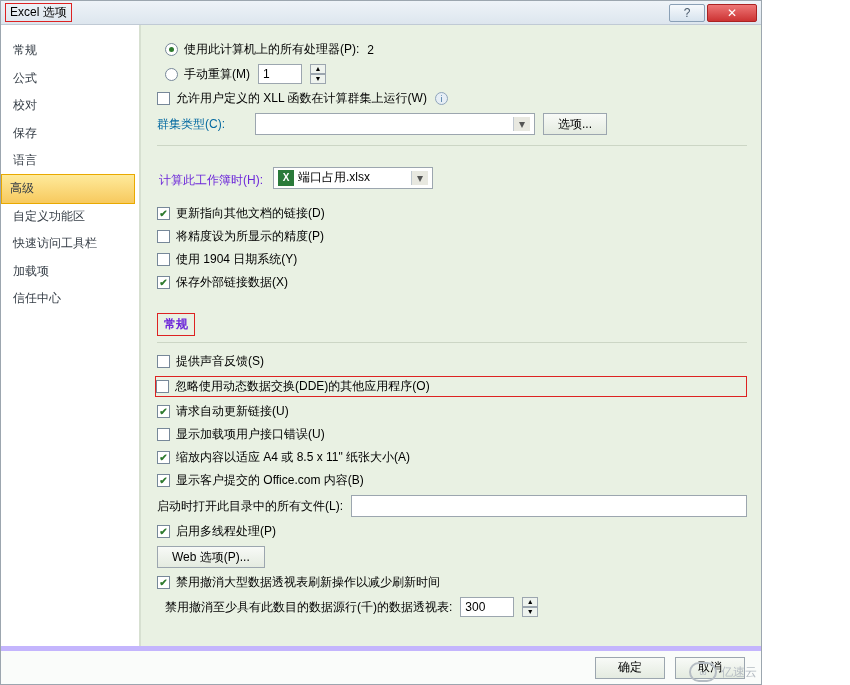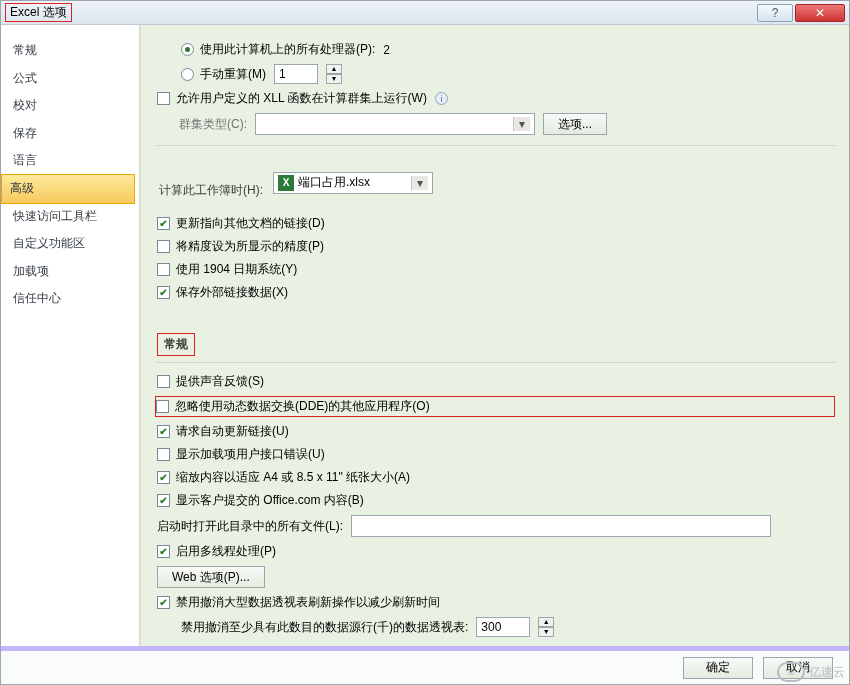--- a/index.html
+++ b/index.html
@@ -1,46 +1,46 @@
 <!DOCTYPE html>
 <html><head>
 <meta charset="utf-8">
 <style>
 * { box-sizing: border-box; margin: 0; padding: 0; font-family: "Microsoft YaHei", "Segoe UI", Tahoma, sans-serif; font-size: 12px; }
 body { background: #fff; }
-.window { width: 850px; height: 685px; border: 1px solid #9ca6af; background: #fff; position: relative; display: flex; flex-direction: column; }
+.window { width: 762px; height: 685px; border: 1px solid #9ca6af; background: #fff; position: relative; display: flex; flex-direction: column; }
 .titlebar { height: 24px; background: linear-gradient(#eef3f8, #dde6ee); display: flex; align-items: center; padding: 0 4px; position: relative; border-bottom: 1px solid #c0cad5; }
 .titlebar .title { padding: 0 4px; border: 1px solid #d22; }
 .titlebar .spacer { flex: 1; }
 .titlebar .sys-btn { height: 18px; width: 36px; display: inline-flex; align-items: center; justify-content: center; margin-left: 2px; border: 1px solid #8aa0b6; background: linear-gradient(#f6f9fc,#d7e3ee); border-radius: 2px; color: #4a5b6d; }
 .titlebar .close-btn { width: 50px; background: linear-gradient(#e77, #c33); color: #fff; border-color: #a22; }
 .body-row { flex: 1; display: flex; overflow: hidden; }
 .sidebar { width: 140px; border-right: 2px solid #d7e0d1; background: #fff; padding: 12px 0; }
 .sidebar .item { padding: 6px 12px; color: #353d46; cursor: default; line-height: 1.3; }
 .sidebar .item.selected { background: linear-gradient(#feea9b,#f7c95e); border: 1px solid #e9a900; margin: -1px 4px -1px 0; padding-left: 8px; }
 .content { flex: 1; background: #e9f1e3; overflow: auto; padding: 10px 14px 10px 16px; position: relative; }
 .divider { border-bottom: 1px solid #ccd6c5; margin: 10px 0; }
 .row { display: flex; align-items: center; margin: 6px 0; gap: 8px; }
-.group-label { min-width: 90px; color: #737373; text-align: right; }
+.group-label { min-width: 90px; color: #0369a1; }
 .radio, .check { display: inline-flex; align-items: center; gap: 6px; }
 .radiobox { width:13px; height:13px; border-radius:50%; border:1px solid #789; display:inline-flex; align-items:center; justify-content:center; background:#fff; }
 .radiobox.on:after { content:""; width:5px; height:5px; border-radius:50%; background:#2e7a2e; }
 .checkbox { width:13px; height:13px; border:1px solid #789; background:#fff; display:inline-flex; align-items:center; justify-content:center; font-size:10px; color:#2e7a2e; font-weight:bold; line-height:1; }
 .checkbox.on:after { content:"✔"; }
 input.num { width:44px; height:20px; border:1px solid #9ca6af; padding:0 4px; background:#fff; }
 .spinner { display:inline-flex; flex-direction: column; }
 .spinbtn { width:16px; height:10px; border:1px solid #9ca6af; background:#eef3ee; font-size:7px; line-height:8px; text-align:center; }
 select, .dropdown { height: 22px; border:1px solid #9ca6af; background:#fff; padding:0 22px 0 4px; display:inline-flex; align-items:center; position:relative; }
 .dropdown:after { content:"▾"; position:absolute; right:4px; top:3px; color:#555; background:#e8e8e0; width:16px; text-align:center; border-left:1px solid #c0c8d0;}
 .dropdown.wide { width: 280px; }
 .info-icon { width:13px; height:13px; border-radius:50%; background:#e6eef5; border:1px solid #8fa5bb; color:#4476a3; font-size:9px; display:inline-flex; align-items:center; justify-content:center; }
 .button { height:22px; padding: 0 14px; border:1px solid #9ca6af; background:linear-gradient(#f8faf7,#e4ebe0); display:inline-flex; align-items:center; }
-.section-hdr { font-weight:bold; margin: 26px 0 8px; padding: 0 2px 2px; border-bottom:1px solid #ccd6c5; color:#404040; display:inline-block;text-align:center; }
+.section-hdr { font-weight:bold; margin: 16px 0 8px; padding: 0 2px 2px; border-bottom:1px solid #ccd6c5; color:#6d28d9; display:inline-block;text-align:center; }
 .section-hdr.boxed { border:1px solid #d22; padding: 2px 6px; }
-.indent { margin-left: 24px; }
+.indent { margin-left: 8px; }
 .textfield { flex:1; max-width:420px; height:22px; border:1px solid #9ca6af; background:#fff; }
 .excel-icon { width:16px; height:16px; background:#2a7a3a; display:inline-flex; align-items:center; justify-content:center; color:#fff; font-size:10px; font-weight:bold; margin-right:4px; }
 .redbox { border: 1px solid #d22; padding: 1px 0; margin-left: -2px; }
 .bottombar { height: 38px; border-top: 5px solid #c4b5fd; background:#eef2ee44; display:flex; justify-content:flex-end; align-items:center; gap:10px; padding: 0 16px; }
 .watermark { position:absolute; right:4px; bottom:2px; color:#b5bcc3; font-size:16px; display:flex; align-items:center; gap:4px; }
 .watermark .logo { width:28px; height:20px; border:2px solid #b5bcc3; border-radius:10px; display:inline-flex; align-items:center; justify-content:center; font-size:10px; }
 .content::-webkit-scrollbar { width:16px; }
 .content::-webkit-scrollbar-track { background:#eef3ee; }
 .content::-webkit-scrollbar-thumb { background:#c6d0c0; border:1px solid #a9b5a3; }
 </style>
@@ -57,22 +57,22 @@
   </div>
 
   <div class="body-row">
     <div class="sidebar">
       <div class="item">常规</div>
       <div class="item">公式</div>
       <div class="item">校对</div>
       <div class="item">保存</div>
       <div class="item">语言</div>
       <div class="item selected">高级</div>
+      <div class="item">自定义功能区</div>
       <div class="item">快速访问工具栏</div>
-      <div class="item">自定义功能区</div>
       <div class="item">加载项</div>
       <div class="item">信任中心</div>
     </div>
 
     <div class="content">
 
       <div class="row indent">
         <span class="radio">
           <span class="radiobox on"></span>
           <span>使用此计算机上的所有处理器(P):</span>

